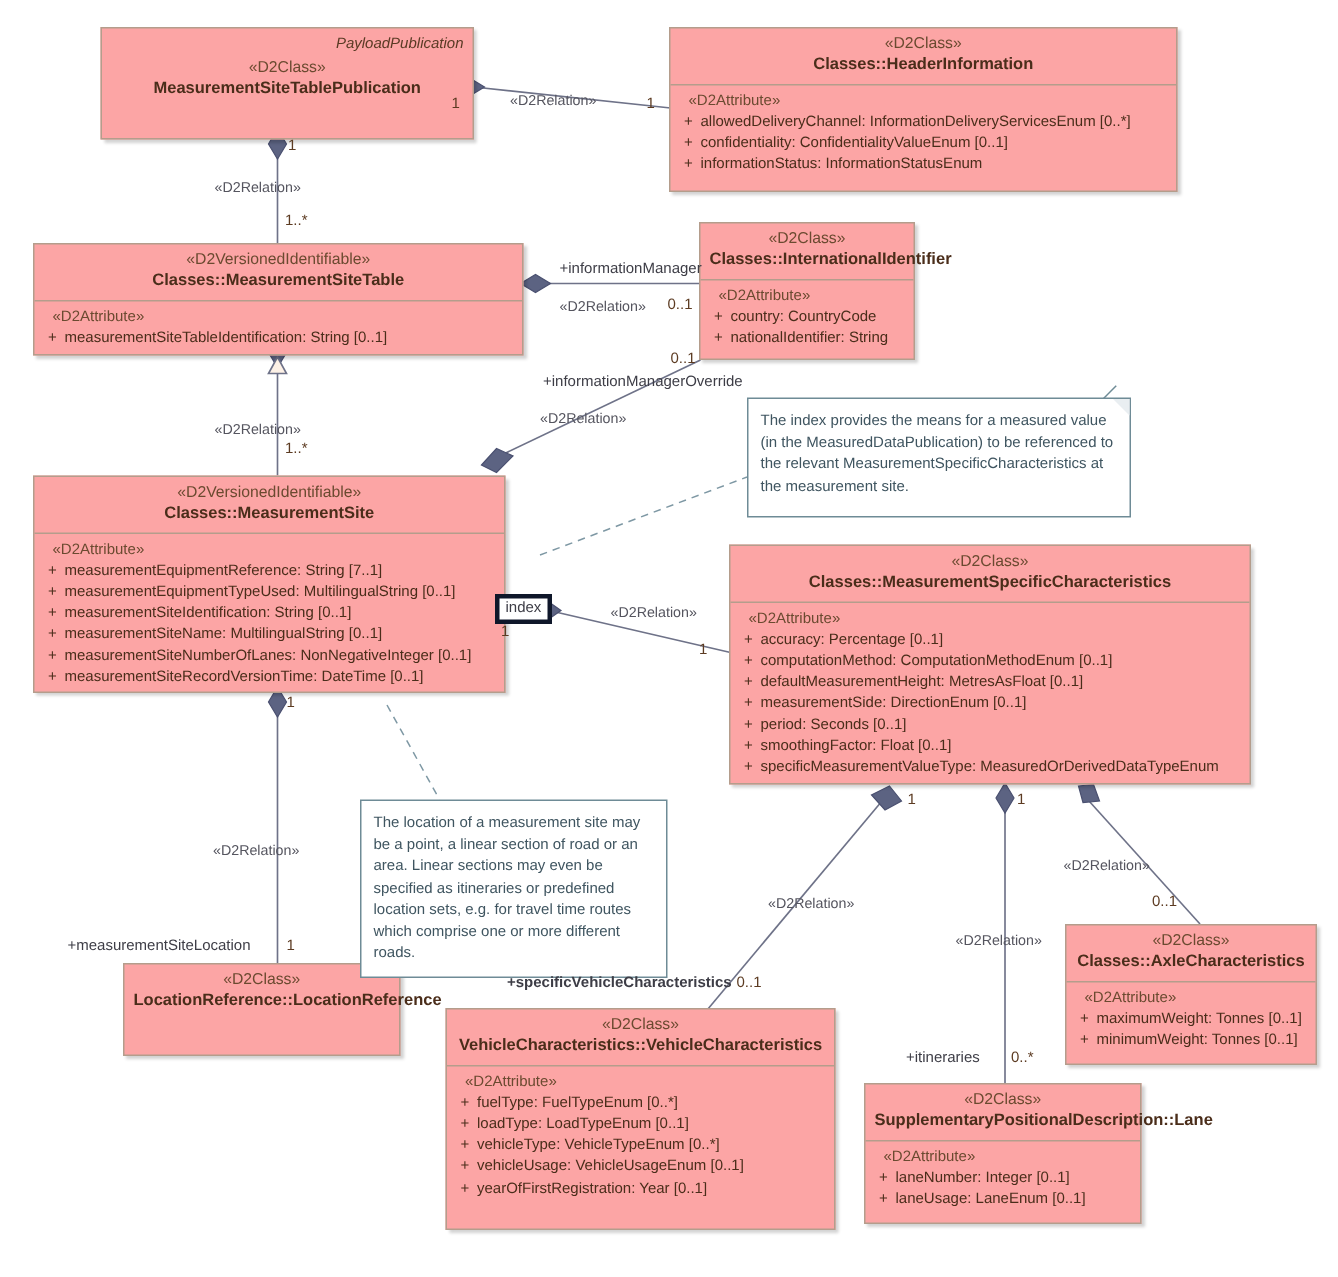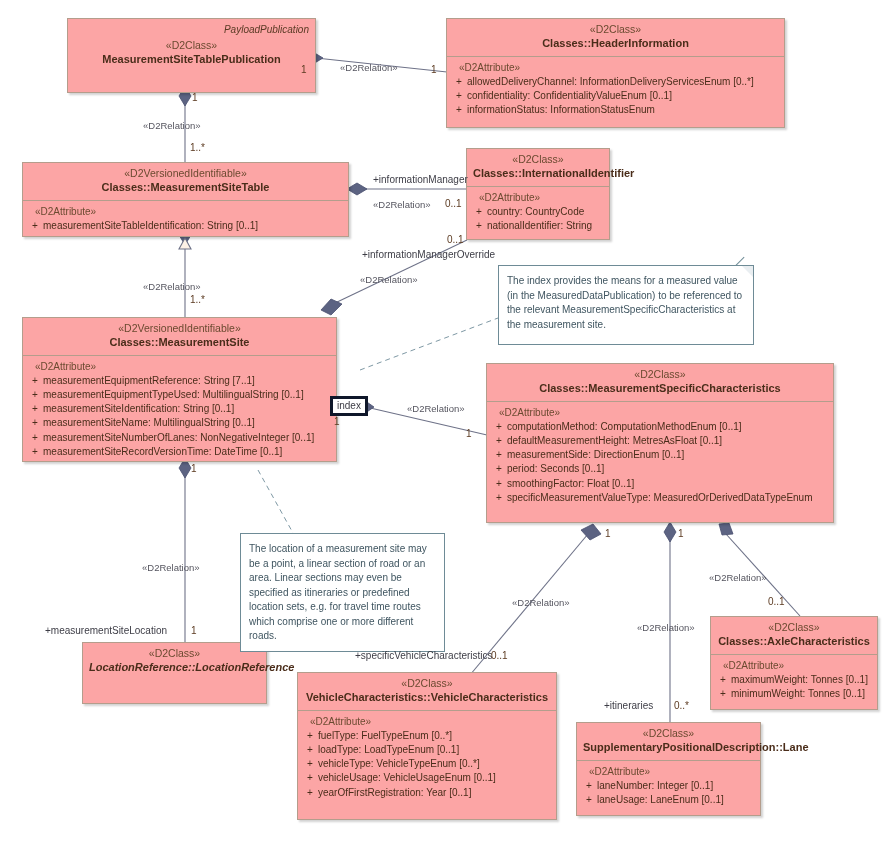--- a/index.html
+++ b/index.html
@@ -43,21 +43,21 @@
     display: block;
     color: #6b4a30;
   }
   .cname {
     font-size: 11px;
     font-weight: bold;
     display: block;
     color: #4a2d1a;
     margin-top: 1px;
   }
-  .cname.abstract { font-style: italic; }
+  .cname.abstract { }
   .uml-sep {
     border-top: 1px solid #b49d8c;
   }
   .uml-attrs {
     padding: 4px 4px 5px 4px;
     position: relative;
   }
   .attr-stereo {
     font-size: 10px;
     color: #6b4a30;
@@ -250,20 +250,21 @@
   </div>
 
   <div class="uml-class" style="left:486px; top:363px; width:348px; height:160px;">
     <div class="uml-head">
       <span class="stereo">«D2Class»</span>
       <span class="cname">Classes::MeasurementSpecificCharacteristics</span>
     </div>
     <div class="uml-sep"></div>
     <div class="uml-attrs">
       <div class="attr-stereo">«D2Attribute»</div>
+      <div class="attr-row"><span class="attr-vis">+</span><span>accuracy: Percentage [0..1]</span></div>
       <div class="attr-row"><span class="attr-vis">+</span><span>computationMethod: ComputationMethodEnum [0..1]</span></div>
       <div class="attr-row"><span class="attr-vis">+</span><span>defaultMeasurementHeight: MetresAsFloat [0..1]</span></div>
       <div class="attr-row"><span class="attr-vis">+</span><span>measurementSide: DirectionEnum [0..1]</span></div>
       <div class="attr-row"><span class="attr-vis">+</span><span>period: Seconds [0..1]</span></div>
       <div class="attr-row"><span class="attr-vis">+</span><span>smoothingFactor: Float [0..1]</span></div>
       <div class="attr-row"><span class="attr-vis">+</span><span>specificMeasurementValueType: MeasuredOrDerivedDataTypeEnum</span></div>
     </div>
   </div>
 
   <div class="uml-class" style="left:82px; top:642px; width:185px; height:62px;">
@@ -349,21 +350,21 @@
   <span class="lbl rel" style="left:407px; top:403px;">«D2Relation»</span>
   <span class="lbl mult" style="left:466px; top:428px;">1</span>
 
   <span class="lbl mult" style="left:191px; top:463px;">1</span>
   <span class="lbl rel" style="left:142px; top:562px;">«D2Relation»</span>
   <span class="lbl role" style="left:45px; top:625px;">+measurementSiteLocation</span>
   <span class="lbl mult" style="left:191px; top:625px;">1</span>
 
   <span class="lbl mult" style="left:605px; top:528px;">1</span>
   <span class="lbl rel" style="left:512px; top:597px;">«D2Relation»</span>
-  <span class="lbl role" style="left:355px; top:650px;">+specificVehicleCharacteristics</span>
+  <span class="lbl role" style="left:338px; top:650px;font-weight:bold;">+specificVehicleCharacteristics</span>
   <span class="lbl mult" style="left:491px; top:650px;">0..1</span>
 
   <span class="lbl mult" style="left:678px; top:528px;">1</span>
   <span class="lbl rel" style="left:637px; top:622px;">«D2Relation»</span>
   <span class="lbl role" style="left:604px; top:700px;">+itineraries</span>
   <span class="lbl mult" style="left:674px; top:700px;">0..*</span>
 
   <span class="lbl rel" style="left:709px; top:572px;">«D2Relation»</span>
   <span class="lbl mult" style="left:768px; top:596px;">0..1</span>
 

